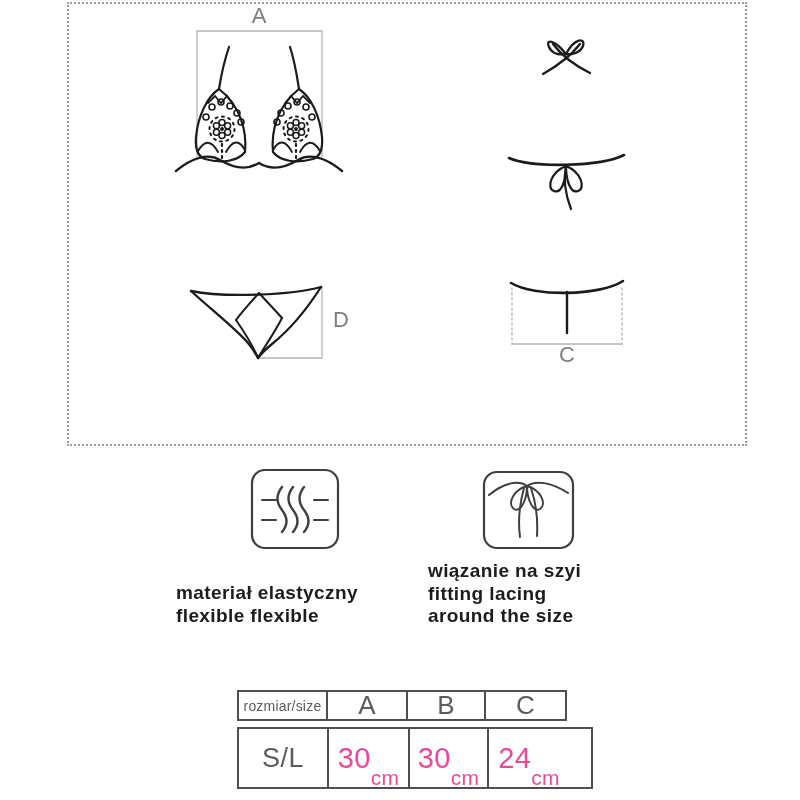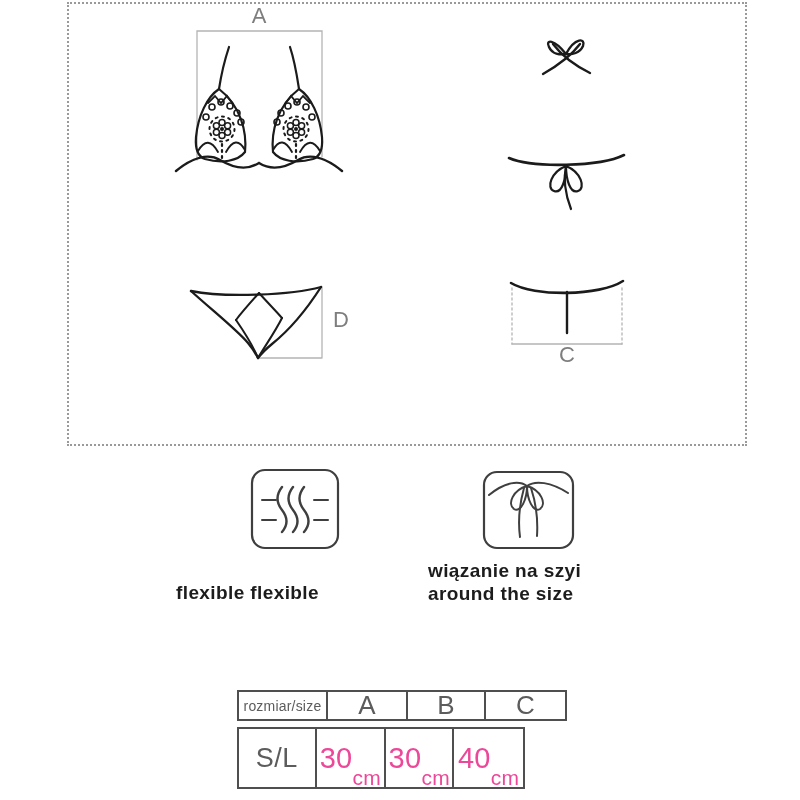--- a/index.html
+++ b/index.html
@@ -161,57 +161,59 @@
       </g>
       <g stroke-width="2">
         <path d="M12 32 H 26"></path>
           <path d="M12 52 H 26"></path>
         <path d="M64 32 H 78"></path>
           <path d="M64 52 H 78"></path>
       </g>
     </svg>
   </div>
   <div class="caption" style="left:176px;top:582px;width:242px;">
+    <div>materiał elastyczny</div>
     <div>flexible flexible</div>
   </div>
 
   <div class="icon-box" style="left:482px;top:470px;">
     <svg width="93" height="80" viewBox="0 0 93 80" fill="none" stroke="#3f3f3f" stroke-linecap="round">
       <rect x="2" y="2" width="89" height="76" rx="13" stroke-width="2.2"></rect>
       <g stroke-width="2">
         <path d="M7 25 C 23 12 37 10 45 16 C 53 10 69 12 86 23"></path>
         <path d="M45 16 C 31 20 25 34 32 39 C 39 43 45 29 45 16"></path>
         <path d="M45 16 C 59 20 65 34 58 39 C 51 43 45 29 45 16"></path>
         <path d="M42 18 C 37 36 36 52 38 67"></path>
         <path d="M49 18 C 55 36 56 50 55 66"></path>
       </g>
     </svg>
   </div>
   <div class="caption" style="left:428px;top:560px;width:200px;">
     <div>wiązanie na szyi</div>
+    <div>fitting lacing</div>
     <div>around the size</div>
   </div>
 
   <div class="size-table" style="top:690px;height:100px;">
     <div class="t-row t-head" style="width:330px;">
       <div class="cell c0 head-label">rozmiar/size</div>
       <div class="cell c1 head-letter">A</div>
       <div class="cell c2 head-letter">B</div>
       <div class="cell c3 head-letter">C</div>
     </div>
-    <div class="t-row t-data" style="width:288px;">
+    <div class="t-row t-data" style="width:356px;">
       <div class="cell c0 size-name">S/L</div>
       <div class="cell c1 val">
           <span>30</span>
           <span class="unit">cm</span>
         </div>
       <div class="cell c2 val">
           <span>30</span>
           <span class="unit">cm</span>
         </div>
       <div class="cell c3 val">
-          <span>40</span>
+          <span>24</span>
           <span class="unit">cm</span>
         </div>
     </div>
   </div>
 
 </div>
 
 </body></html>

